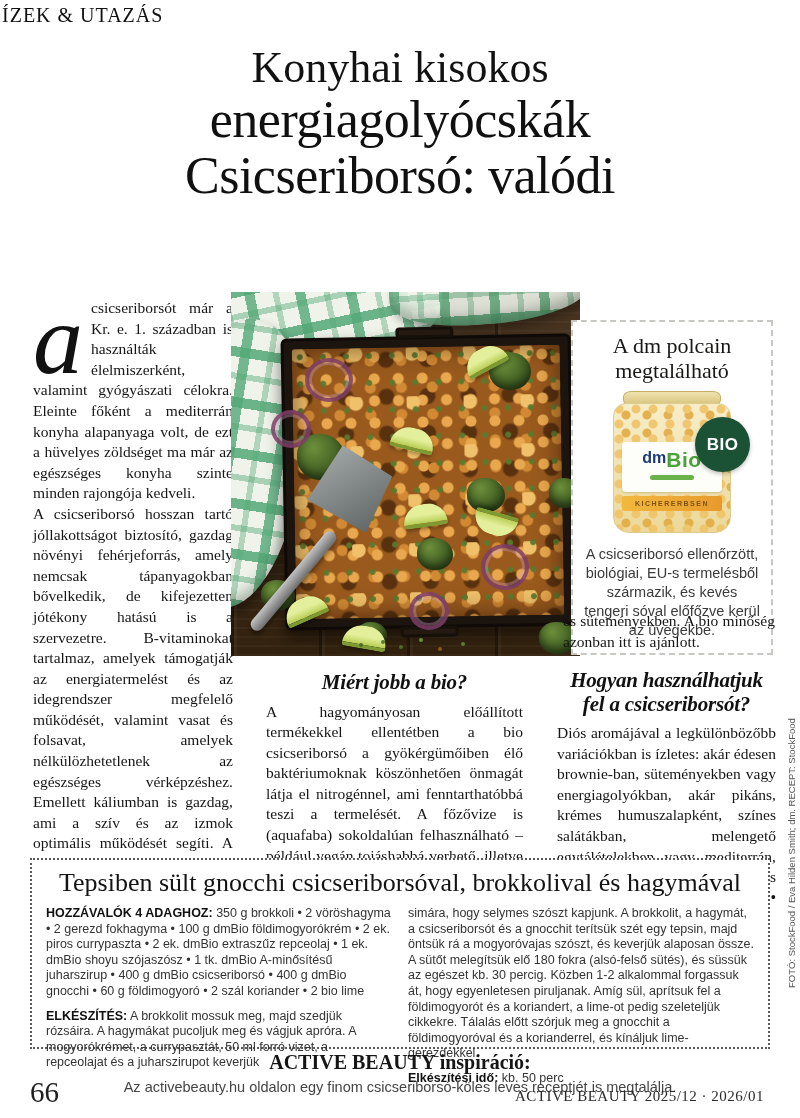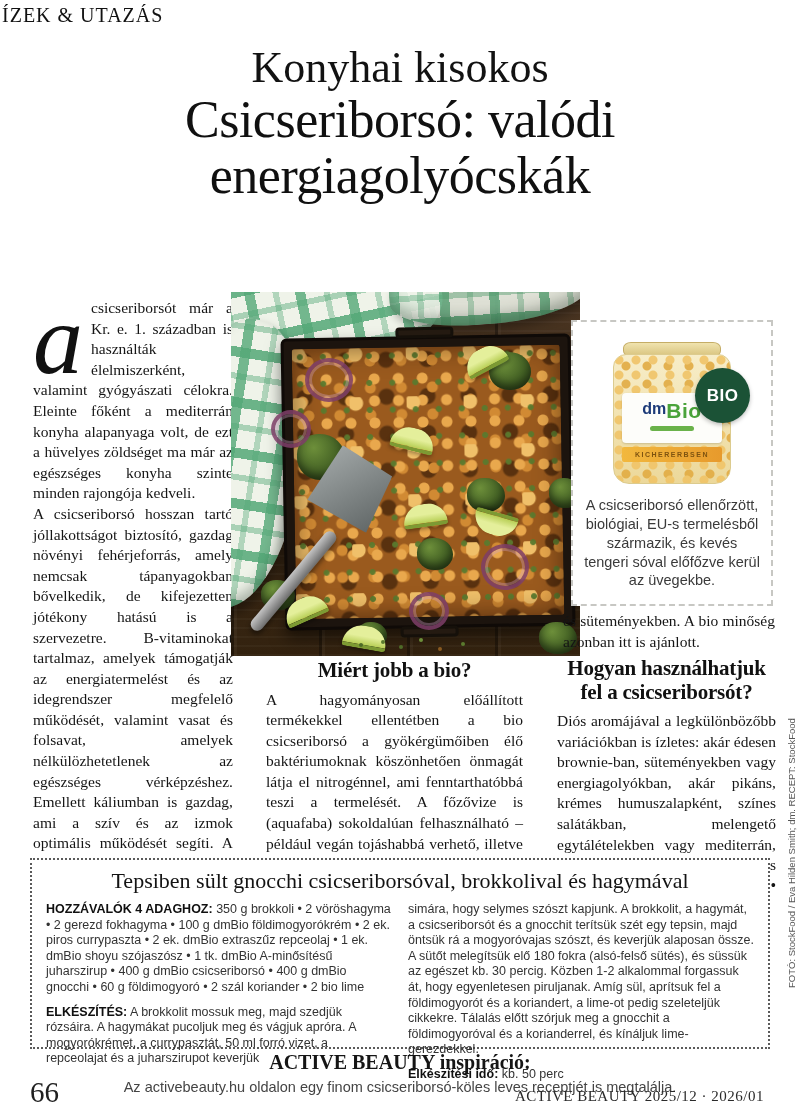--- a/index.html
+++ b/index.html
@@ -17,21 +17,21 @@
   
   .col-left { position:absolute; left:33px; top:298px; width:200px; }
   .col-mid  { position:absolute; left:266px; top:659px; width:257px; }
   .cont-right { position:absolute; left:563px; top:611px; width:212px; }
   .sec3 { position:absolute; left:557px; top:657px; width:219px; }
   p.body { font-size:15.5px; line-height:20.6px; text-align:justify; color:#151515; }
   .dropcap { float:left; font-size:100px; line-height:72px; font-style:italic;
              margin:6px 8px 0 0; color:#111; }
   h3.sect { font-size:21px; font-weight:bold; line-height:1.12; text-align:center;
             margin:14px 0 7px; color:#111; letter-spacing:-0.2px; }
-  .col-mid h3.sect, .sec3 h3.sect { margin-top:0; }
+  .col-mid h3.sect, .sec3 h3.sect { margin-top:12px;font-style:italic; }
   .endmark { float:right; font-size:16px; }
 
   
   .photo { position:absolute; left:231px; top:292px; width:349px; height:364px; overflow:hidden;
            background-color:#3e2c1c;
            background-image:
              repeating-linear-gradient(90deg, rgba(0,0,0,.32) 0 3px, rgba(255,255,255,.04) 3px 6px, transparent 6px 88px),
              repeating-linear-gradient(0deg, rgba(255,255,255,.03) 0 2px, transparent 2px 9px),
              linear-gradient(180deg, #4a3522, #33220f); }
   .cloth { position:absolute; background-color:#eff3e9;
@@ -100,21 +100,21 @@
   .bio-badge { position:absolute; right:2px; top:26px; width:55px; height:55px; border-radius:50%;
                background:#1b5236; color:#fff; display:flex; align-items:center; justify-content:center;
                font-family:"Liberation Sans",sans-serif; font-weight:bold; font-size:17px; letter-spacing:.5px;
                box-shadow:0 2px 4px rgba(0,0,0,.25); }
   .sb-caption { font-family:"Liberation Sans",sans-serif; font-size:14.5px; line-height:1.3;
                 text-align:center; color:#3a3a3a; margin-top:4px; }
 
   
   .recipe { position:absolute; left:30px; top:858px; width:740px; height:191px;
             border:2px dotted #5a5a5a; padding:8px 14px 0; background:#fff; }
-  .recipe-title { text-align:center; font-size:22px; color:#131313; margin-bottom:8px; }
+  .recipe-title { text-align:center; font-size:26px; color:#131313; margin-bottom:8px; }
   .recipe-cols { display:flex; gap:16px; font-family:"Liberation Sans",sans-serif;
                  font-size:12.5px; line-height:15.6px; color:#333; }
   .recipe-cols .rc { flex:1; text-align:left; }
   .rlabel { font-weight:bold; color:#101010; }
   .rc p + p { margin-top:9px; }
 
   
   .inspiration { position:absolute; left:0; right:0; top:1051px; text-align:center; }
   .insp-title { font-size:20px; font-weight:bold; color:#151515; }
   .insp-body { font-family:"Liberation Sans",sans-serif; font-size:14.5px; color:#444; margin-top:5px; }
@@ -124,22 +124,22 @@
             transform:rotate(180deg); font-family:"Liberation Sans",sans-serif; font-size:9.5px;
             color:#555; white-space:nowrap; }
 </style>
 </head>
 <body>
 
 <div class="brand">ÍZEK &amp; UTAZÁS</div>
 <div class="masthead">
   <div class="kicker">Konyhai kisokos</div>
   <div class="title">
+    <div>energiagolyócskák</div>
     <div>Csicseriborsó: valódi</div>
-    <div>energiagolyócskák</div>
   </div>
 </div>
 
 <div class="col-left">
   <p class="body"><span class="dropcap">a</span><span>csicseriborsót már a Kr. e. 1. században is használták élelmiszerként, valamint gyógyászati célokra. Eleinte főként a mediterrán konyha alapanyaga volt, de ezt a hüvelyes zöldséget ma már az egészséges konyha szinte minden rajongója kedveli.</span></p>
   <p class="body">A csicseriborsó hosszan tartó jóllakottságot biztosító, gazdag növényi fehérjeforrás, amely nemcsak tápanyagokban bővelkedik, de kifejezetten jótékony hatású is a szervezetre. B-vitaminokat tartalmaz, amelyek támogatják az energiatermelést és az idegrendszer megfelelő működését, valamint vasat és folsavat, amelyek nélkülözhetetlenek az egészséges vérképzéshez. Emellett káliumban is gazdag, ami a szív és az izmok optimális működését segíti. A benne található triptofán aminosav pedig hozzájárul a szerotonin termelődéséhez, ezért a csicseriborsó nemcsak táplál, hanem a hangulatunkra is kedvezően hat.</p>
 </div>
 
 <div class="photo">
   <div class="cloth c1"></div>
@@ -172,20 +172,21 @@
   <div class="lime" style="left:112px;top:334px;transform:rotate(10deg)"></div>
   <div class="crumbs"></div>
 </div>
 
 <div class="col-mid">
   <h3 class="sect">Miért jobb a bio?</h3>
   <p class="body">A hagyományosan előállított termékekkel ellentétben a bio csicseriborsó a gyökérgümőiben élő baktériumoknak köszönhetően önmagát látja el nitrogénnel, ami fenntarthatóbbá teszi a termelését. A főzővize is (aquafaba) sokoldalúan felhasználható – például vegán tojáshabbá verhető, illetve kötőanyagnak is kiváló desszertekben</p>
 </div>
 
 <div class="sidebar">
+  <div class="sb-title">A dm polcain megtalálható</div>
   <div class="jar-wrap">
     <div class="jar-lid"></div>
     <div class="jar-body">
       <div class="jar-label">
         <span class="dm">dm</span><span class="bio">Bio</span>
         <div class="leafbar"></div>
       </div>
       <div class="jar-band">KICHERERBSEN</div>
     </div>
     <div class="bio-badge">BIO</div>

